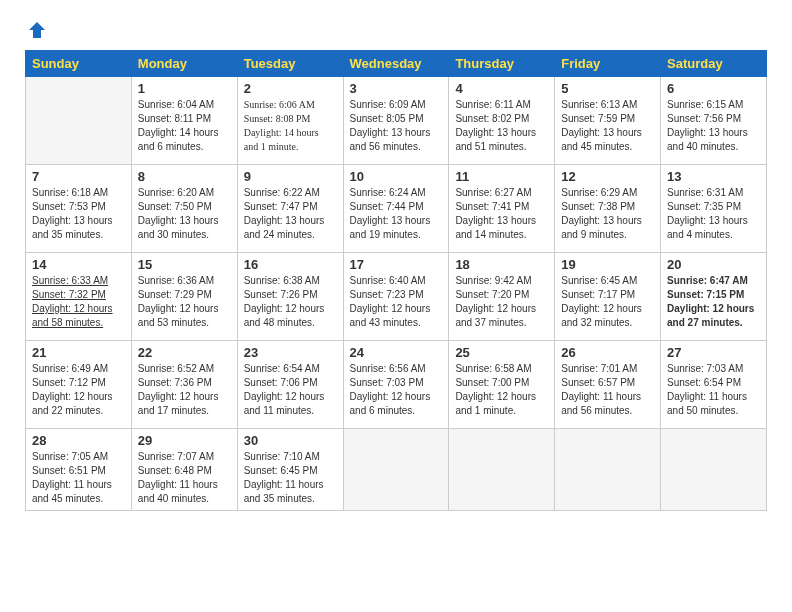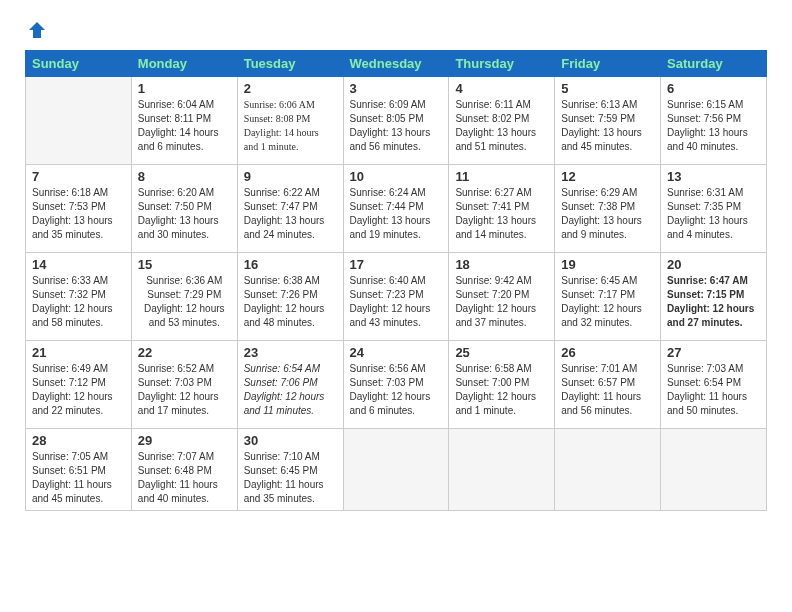--- a/index.html
+++ b/index.html
@@ -58,21 +58,21 @@
       font-size: 14px;
       color: #555;
     }
     .calendar {
       width: 100%;
       border-collapse: collapse;
       table-layout: fixed;
     }
     .calendar th {
       background: #1a6abf;
-      color: #86efac;
+      color: #fde047;
       text-align: left;
       padding: 5px 6px;
       font-size: 13px;
       font-weight: bold;
       border: 1px solid #1a6abf;
     }
     .calendar td {
       border: 1px solid #ccc;
       vertical-align: top;
       padding: 4px 6px;
@@ -226,28 +226,28 @@
             <span class="day-number">13</span>
             <div class="day-info" style="white-space: pre-line;">Sunrise: 6:31 AM
 Sunset: 7:35 PM
 Daylight: 13 hours
 and 4 minutes.</div>
           </td>
         </tr>
         <tr class="week-row">
           <td>
             <span class="day-number">14</span>
-            <div class="day-info" style="white-space: pre-line;">Sunrise: 6:33 AM
+            <div class="day-info" style="white-space: pre-line; text-decoration: underline;">Sunrise: 6:33 AM
 Sunset: 7:32 PM
 Daylight: 12 hours
 and 58 minutes.</div>
           </td>
           <td>
             <span class="day-number">15</span>
-            <div class="day-info" style="white-space: pre-line; text-align: center;">Sunrise: 6:36 AM
+            <div class="day-info" style="white-space: pre-line;">Sunrise: 6:36 AM
 Sunset: 7:29 PM
 Daylight: 12 hours
 and 53 minutes.</div>
           </td>
           <td>
             <span class="day-number">16</span>
             <div class="day-info" style="white-space: pre-line;">Sunrise: 6:38 AM
 Sunset: 7:26 PM
 Daylight: 12 hours
 and 48 minutes.</div>
@@ -285,27 +285,27 @@
           <td>
             <span class="day-number">21</span>
             <div class="day-info" style="white-space: pre-line;">Sunrise: 6:49 AM
 Sunset: 7:12 PM
 Daylight: 12 hours
 and 22 minutes.</div>
           </td>
           <td>
             <span class="day-number">22</span>
             <div class="day-info" style="white-space: pre-line;">Sunrise: 6:52 AM
-Sunset: 7:03 PM
+Sunset: 7:36 PM
 Daylight: 12 hours
 and 17 minutes.</div>
           </td>
           <td>
             <span class="day-number">23</span>
-            <div class="day-info" style="white-space: pre-line; font-style: italic;">Sunrise: 6:54 AM
+            <div class="day-info" style="white-space: pre-line;">Sunrise: 6:54 AM
 Sunset: 7:06 PM
 Daylight: 12 hours
 and 11 minutes.</div>
           </td>
           <td>
             <span class="day-number">24</span>
             <div class="day-info" style="white-space: pre-line;">Sunrise: 6:56 AM
 Sunset: 7:03 PM
 Daylight: 12 hours
 and 6 minutes.</div>

